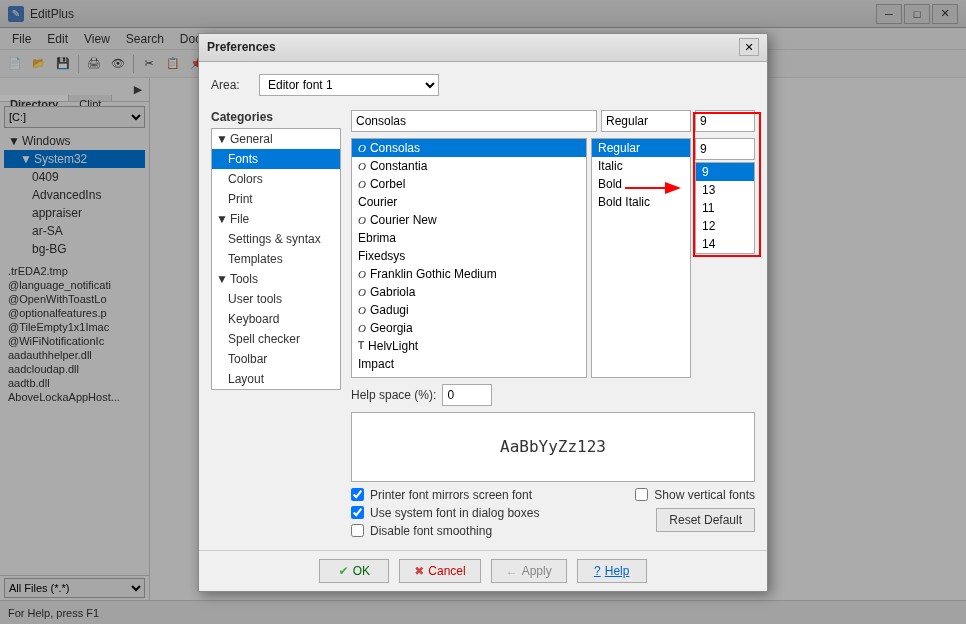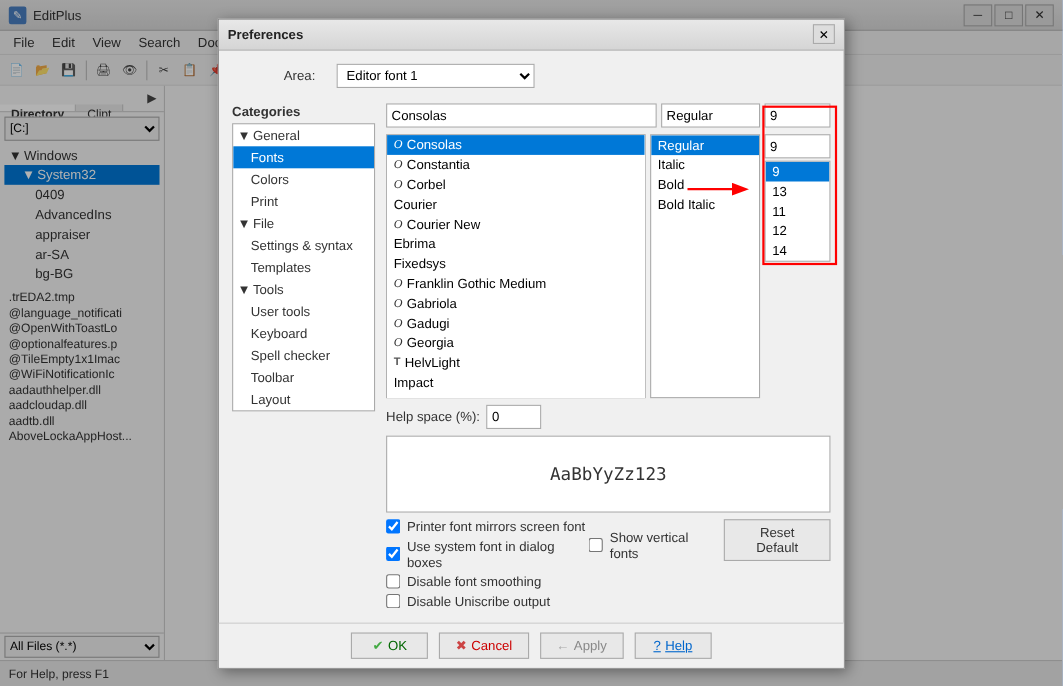--- a/index.html
+++ b/index.html
@@ -269,21 +269,20 @@
       display: flex;
       align-items: center;
       gap: 8px;
       margin-bottom: 4px;
     }
 
     .area-label {
       font-size: 12px;
       color: #333;
       min-width: 40px;
-      margin-left: 47px;
     }
 
     .area-select {
       height: 22px;
       font-size: 12px;
       border: 1px solid #aaa;
       background: white;
       padding: 0 4px;
       min-width: 180px;
     }
@@ -801,27 +800,23 @@
                   <label>Printer font mirrors screen font</label>
                 </div>
                 <div class="checkbox-row">
                   <input type="checkbox" class="checkbox-input" checked="" style="">
                   <label>Use system font in dialog boxes</label>
                 </div>
                 <div class="checkbox-row">
                   <input type="checkbox" class="checkbox-input" style="">
                   <label>Disable font smoothing</label>
                 </div>
-                <div class="checkbox-row">
-                  <input type="checkbox" class="checkbox-input" style="">
-                  <label>Disable Uniscribe output</label>
-                </div>
               </div>
 
-              <div style="display:flex; align-items:flex-end; gap:6px;">
+              <div style="display:flex; flex-direction:column; align-items:flex-end; gap:6px;">
                 <div class="checkbox-row">
                   <input type="checkbox" class="checkbox-input" style="">
                   <label>Show vertical fonts</label>
                 </div>
                 <button class="reset-btn">Reset Default</button>
               </div>
             </div>
           </div>
         </div>
       </div>

